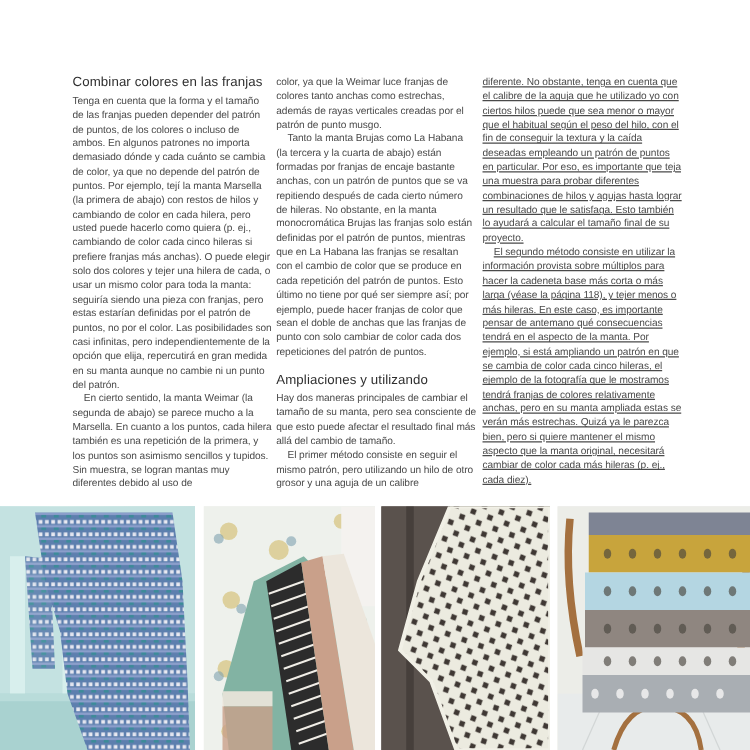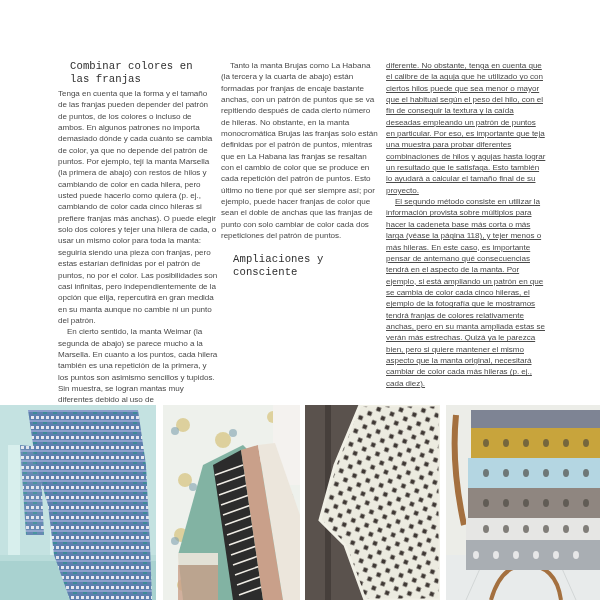--- a/index.html
+++ b/index.html
@@ -3,43 +3,46 @@
 <meta charset="utf-8">
 <style>
   html, body { margin:0; padding:0; background:#ffffff; }
   body { width:600px; height:600px; overflow:hidden; position:relative;
          font-family:"Liberation Sans", "DejaVu Sans", sans-serif; color:#4a4a4a; }
   .col { position:absolute; top:60px; width:160px; font-size:8.1px; line-height:11.35px;
          letter-spacing:-0.05px; text-align:left; }
   .col1 { left:58px; }
   .col2 { left:221px; }
   .col3 { left:386px;text-decoration:underline; }
-  .col h2 { font-size:10.6px; font-weight:normal; color:#2e2e2e; margin:0 0 2px 12px; line-height:13px; letter-spacing:0.1px;font-family:Liberation Mono, monospace; }
+  .col h2 { font-size:10.6px; font-weight:normal; color:#2e2e2e; margin:0 0 2px 0; line-height:13px; letter-spacing:0.1px; }
   .col p { margin:0; }
   .col p.indent { text-indent:9px; }
   .col h2.sub { margin-top:11px; }
   .photos { position:absolute; top:405px; left:0; width:600px; height:195px; }
   .photo { position:absolute; top:0; height:195px; overflow:hidden; }
   .p1 { left:0; width:156px; background:linear-gradient(90deg,#bfe0e0 0%,#cfe8e6 30%,#b6d8d8 100%); }
   .p2 { left:163px; width:137px; background:#eef0ec; }
   .p3 { left:305px; width:135px; background:#5e5550; }
   .p4 { left:446px; width:154px; background:#ecece8; }
 </style>
 </head>
 <body>
 
 <div class="col col1">
   <h2>Combinar colores en las franjas</h2>
   <p>Tenga en cuenta que la forma y el tamaño de las franjas pueden depender del patrón de puntos, de los colores o incluso de ambos. En algunos patrones no importa demasiado dónde y cada cuánto se cambia de color, ya que no depende del patrón de puntos. Por ejemplo, tejí la manta Marsella (la primera de abajo) con restos de hilos y cambiando de color en cada hilera, pero usted puede hacerlo como quiera (p. ej., cambiando de color cada cinco hileras si prefiere franjas más anchas). O puede elegir solo dos colores y tejer una hilera de cada, o usar un mismo color para toda la manta: seguiría siendo una pieza con franjas, pero estas estarían definidas por el patrón de puntos, no por el color. Las posibilidades son casi infinitas, pero independientemente de la opción que elija, repercutirá en gran medida en su manta aunque no cambie ni un punto del patrón.</p>
   <p class="indent">En cierto sentido, la manta Weimar (la segunda de abajo) se parece mucho a la Marsella. En cuanto a los puntos, cada hilera también es una repetición de la primera, y los puntos son asimismo sencillos y tupidos. Sin muestra, se logran mantas muy diferentes debido al uso de</p>
 </div>
 
 <div class="col col2">
+  <p>color, ya que la Weimar luce franjas de colores tanto anchas como estrechas, además de rayas verticales creadas por el patrón de punto musgo.</p>
   <p class="indent">Tanto la manta Brujas como La Habana (la tercera y la cuarta de abajo) están formadas por franjas de encaje bastante anchas, con un patrón de puntos que se va repitiendo después de cada cierto número de hileras. No obstante, en la manta monocromática Brujas las franjas solo están definidas por el patrón de puntos, mientras que en La Habana las franjas se resaltan con el cambio de color que se produce en cada repetición del patrón de puntos. Esto último no tiene por qué ser siempre así; por ejemplo, puede hacer franjas de color que sean el doble de anchas que las franjas de punto con solo cambiar de color cada dos repeticiones del patrón de puntos.</p>
-  <h2 class="sub">Ampliaciones y consciente</h2>
+  <h2 class="sub">Ampliaciones y utilizando</h2>
+  <p>Hay dos maneras principales de cambiar el tamaño de su manta, pero sea consciente de que esto puede afectar el resultado final más allá del cambio de tamaño.</p>
+  <p class="indent">El primer método consiste en seguir el mismo patrón, pero utilizando un hilo de otro grosor y una aguja de un calibre</p>
 </div>
 
 <div class="col col3">
   <p>diferente. No obstante, tenga en cuenta que el calibre de la aguja que he utilizado yo con ciertos hilos puede que sea menor o mayor que el habitual según el peso del hilo, con el fin de conseguir la textura y la caída deseadas empleando un patrón de puntos en particular. Por eso, es importante que teja una muestra para probar diferentes combinaciones de hilos y agujas hasta lograr un resultado que le satisfaga. Esto también lo ayudará a calcular el tamaño final de su proyecto.</p>
   <p class="indent">El segundo método consiste en utilizar la información provista sobre múltiplos para hacer la cadeneta base más corta o más larga (véase la página 118), y tejer menos o más hileras. En este caso, es importante pensar de antemano qué consecuencias tendrá en el aspecto de la manta. Por ejemplo, si está ampliando un patrón en que se cambia de color cada cinco hileras, el ejemplo de la fotografía que le mostramos tendrá franjas de colores relativamente anchas, pero en su manta ampliada estas se verán más estrechas. Quizá ya le parezca bien, pero si quiere mantener el mismo aspecto que la manta original, necesitará cambiar de color cada más hileras (p. ej., cada diez).</p>
 </div>
 
 <div class="photos">
 
   <div class="photo p1">

